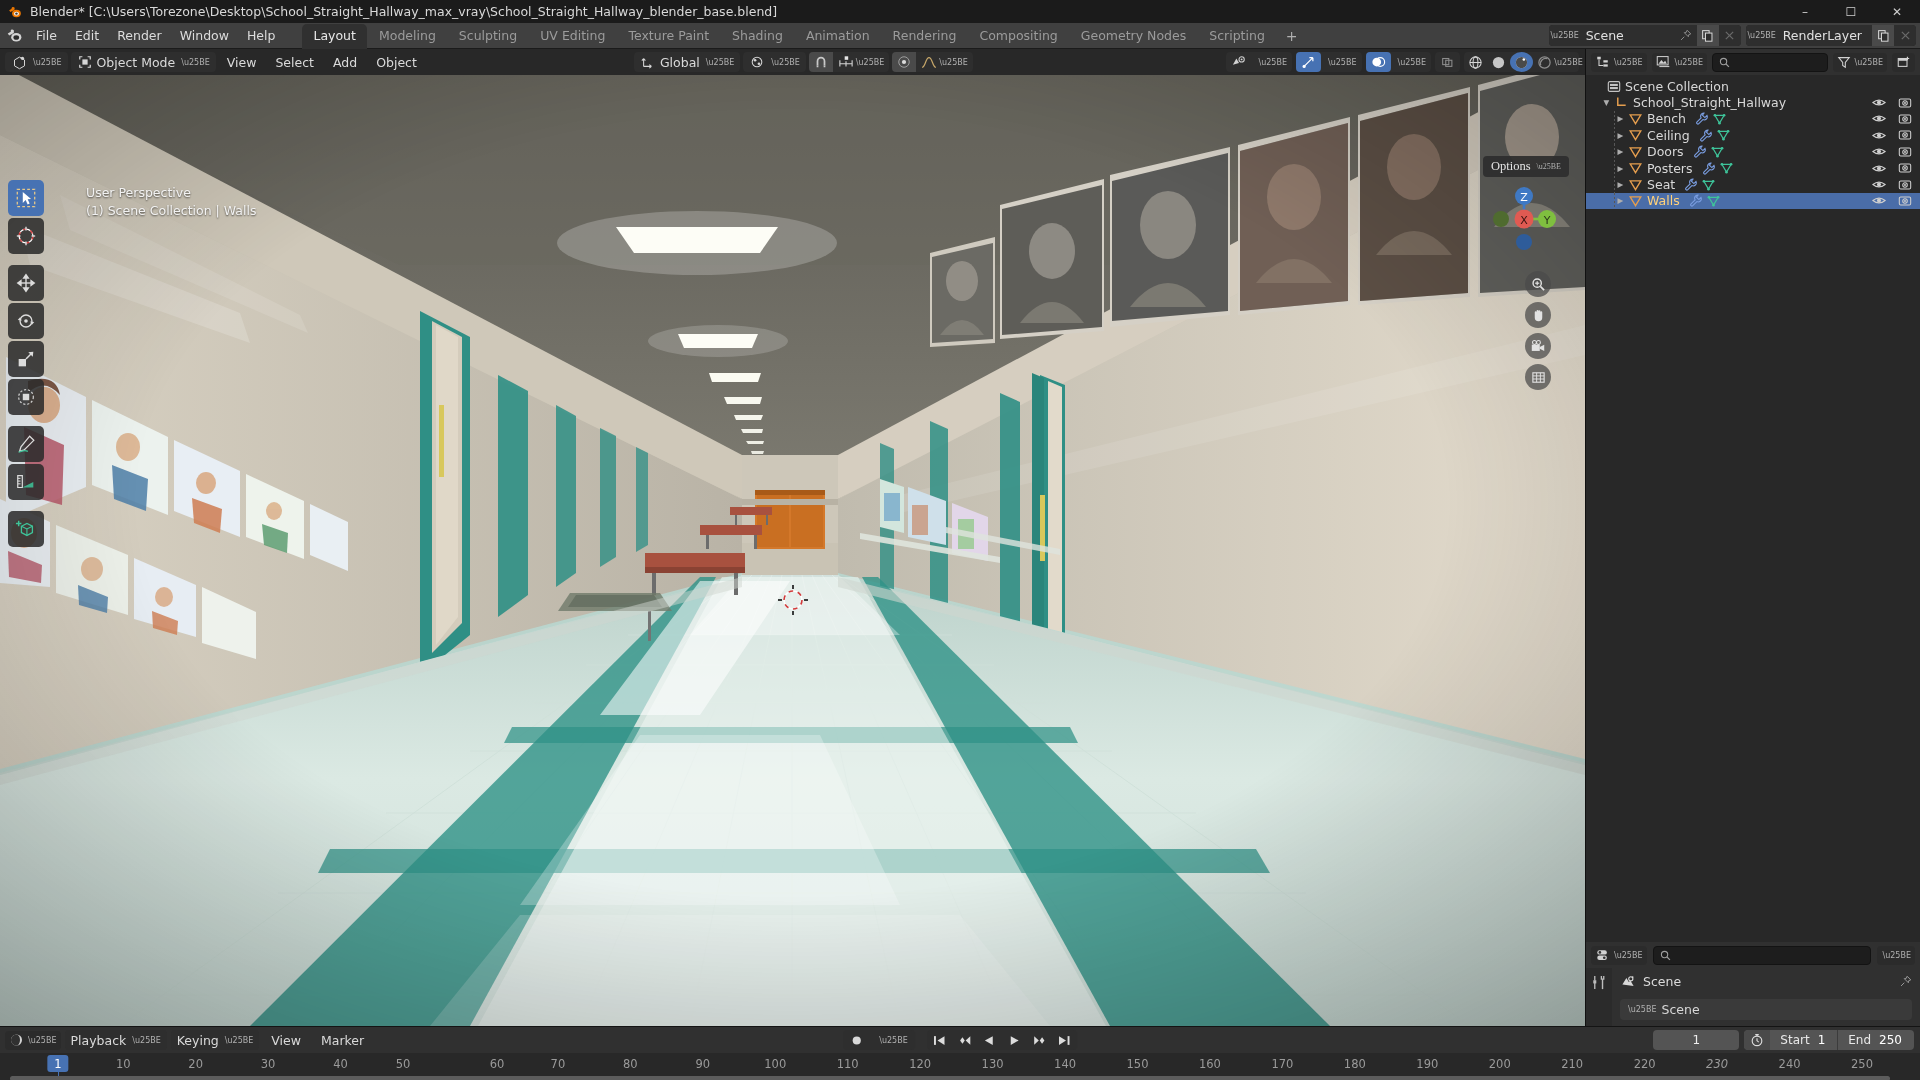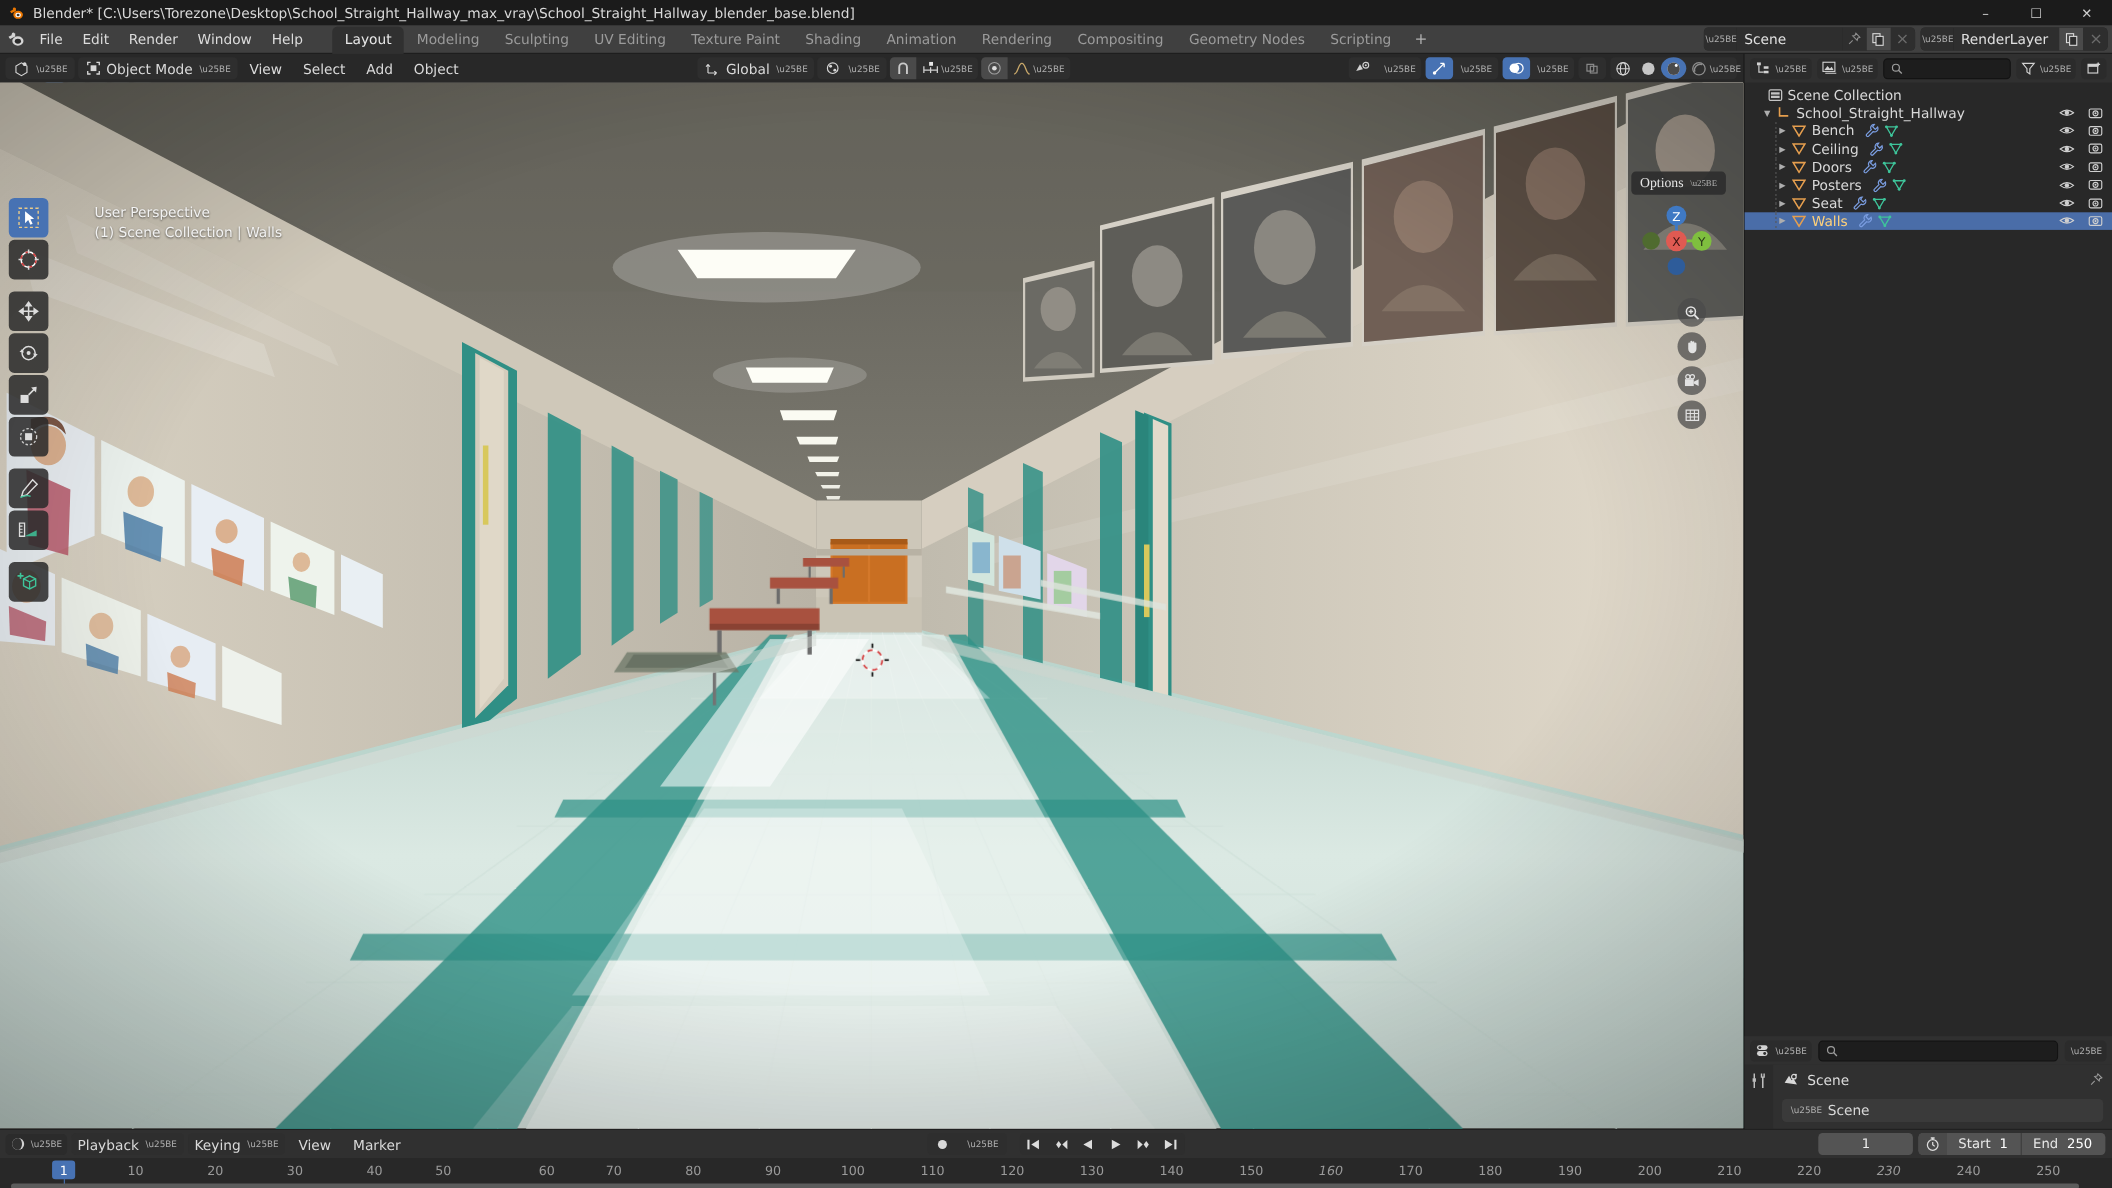--- a/index.html
+++ b/index.html
@@ -1366,21 +1366,21 @@
       <div class="tick" style="left: 460px; margin-left: 37px;">60</div>
       <div class="tick" style="left: 557.904px;">70</div>
       <div class="tick" style="left: 630.353px; text-align: center;">80</div>
       <div class="tick" style="left: 702.803px;">90</div>
       <div class="tick" style="left: 775.253px;">100</div>
       <div class="tick" style="left: 847.703px;">110</div>
       <div class="tick" style="left: 920.153px;">120</div>
       <div class="tick" style="left: 992.602px;">130</div>
       <div class="tick" style="left: 1065.05px;">140</div>
       <div class="tick" style="left: 1137.5px;">150</div>
-      <div class="tick" style="left: 1209.95px; font-style: italic;">160</div>
+      <div class="tick" style="left: 1209.95px;">160</div>
       <div class="tick" style="left: 1282.4px;">170</div>
       <div class="tick" style="left: 1354.85px;">180</div>
       <div class="tick" style="left: 1427.3px;">190</div>
       <div class="tick" style="left: 1499.75px;">200</div>
       <div class="tick" style="left: 1572.2px;">210</div>
       <div class="tick" style="left: 1644.65px;">220</div>
       <div class="tick" style="left: 1717.1px; font-style: italic;">230</div>
       <div class="tick" style="left: 1789.55px;">240</div>
       <div class="tick" style="left: 1862px;">250</div>
     </div>

